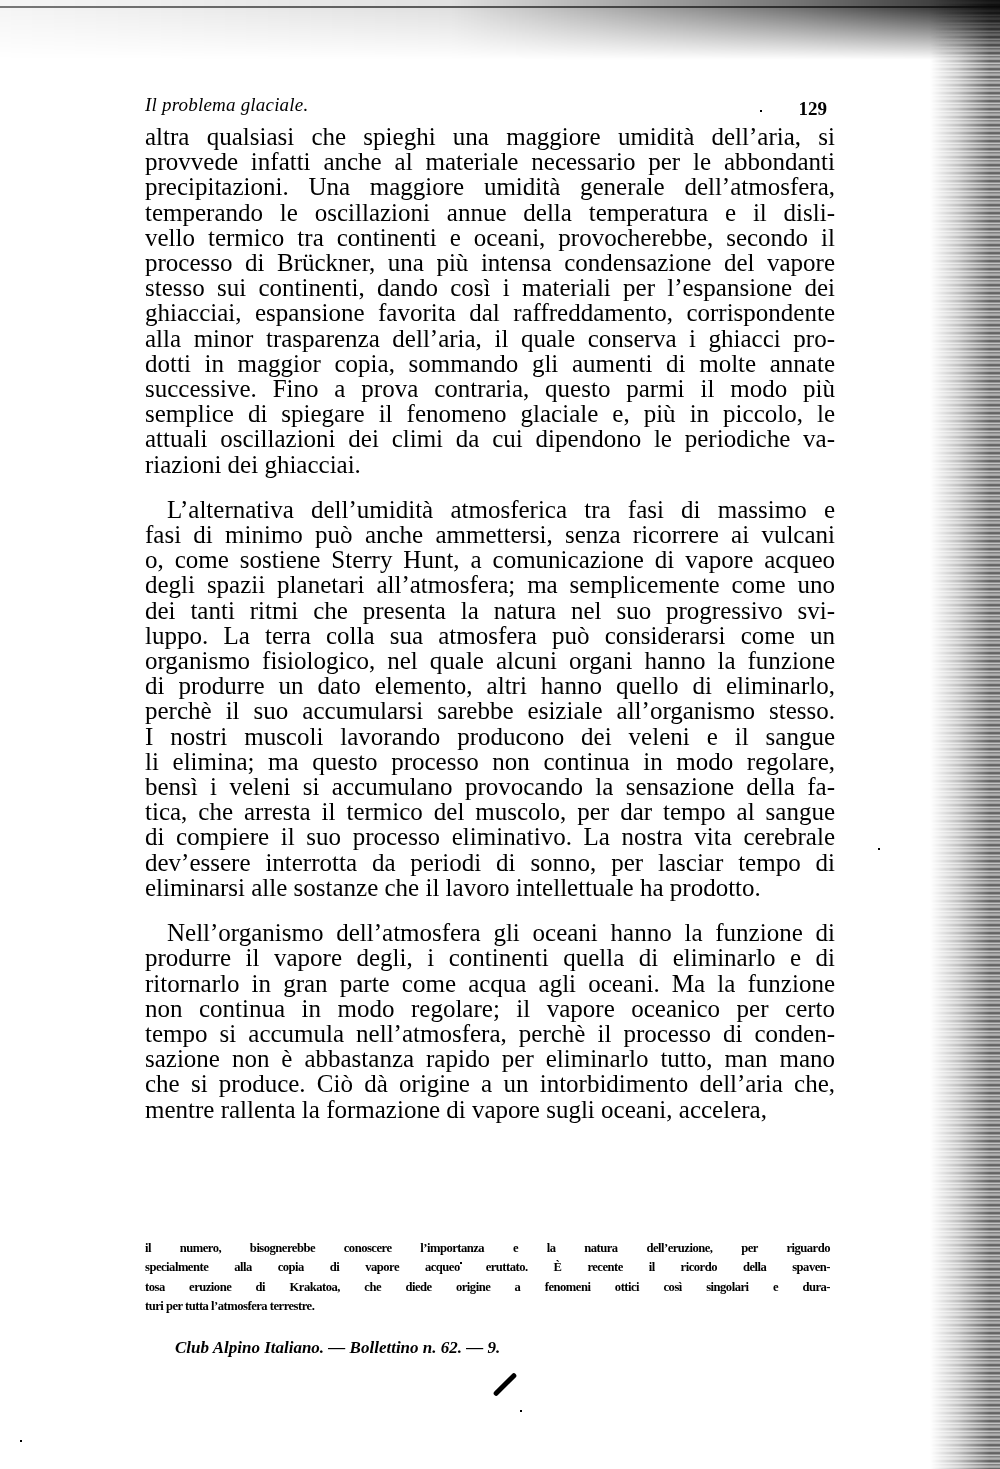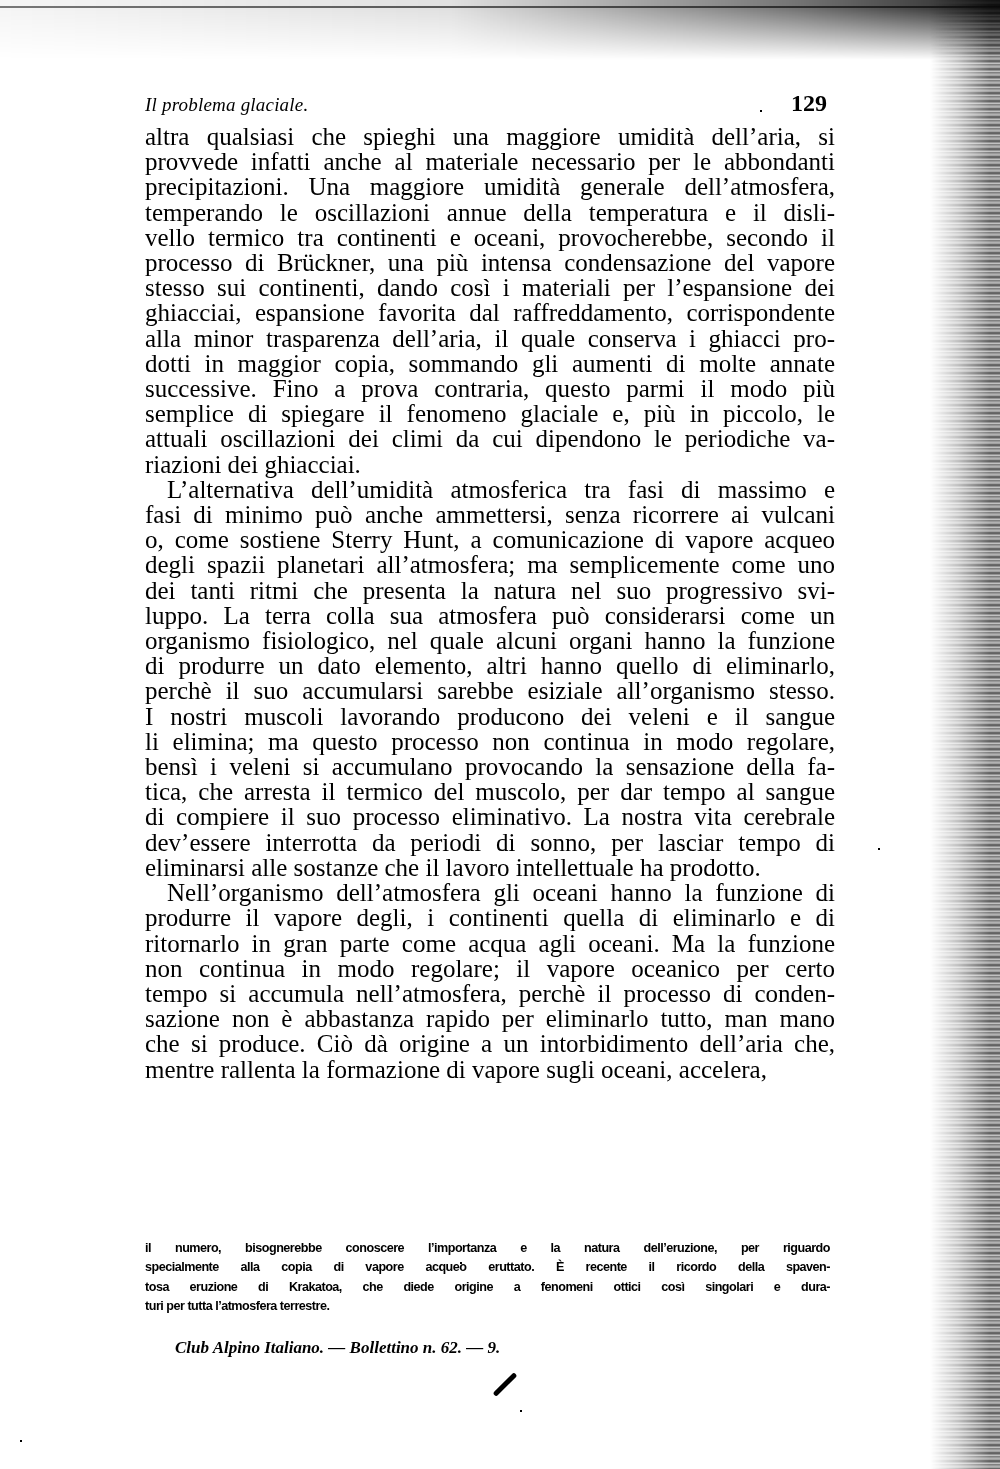--- a/index.html
+++ b/index.html
@@ -29,34 +29,34 @@
     }
     .running-head {
       position: relative; height: 34px;
     }
     .running-title {
       position: absolute; left: 0; right: 0; top: 4px; text-align: left;
       font-style: italic; font-size: 19px; letter-spacing: 0.2px;
       font-family: "Liberation Serif", serif;
     }
     .page-number {
-      position: absolute; right: 8px; top: 0; font-size: 24px; font-weight: bold;
+      position: absolute; right: 8px; top: 8px; font-size: 19px; font-weight: bold;
       font-family: "Liberation Serif", serif;
     }
     .body-text {
       font-family: "Liberation Serif", serif;
       font-size: 25px; line-height: 25.2px; text-align: justify;
       margin: 0;
     }
     .line { display: block; text-align: justify; text-align-last: justify; white-space: nowrap; }
     .line.last { text-align-last: left; }
-    .line.indent { padding-left: 22px; }
+    .line.indent { padding-left: 22px; margin-top: 20px; }
     .footnote {
       position: absolute; left: 145px; top: 1239px; width: 685px;
-      font-family: Liberation Sans, sans-serif;
+      font-family: Liberation Serif, serif;
       font-weight: bold; font-size: 12.6px; line-height: 19.4px;
       letter-spacing: -0.5px;
     }
     .footnote .line { white-space: nowrap; }
     .signature {
       position: absolute; left: 175px; top: 1338px;
       font-family: "Liberation Serif", serif; font-style: italic; font-weight: bold;
       font-size: 17px;
     }
     .slash-mark {

